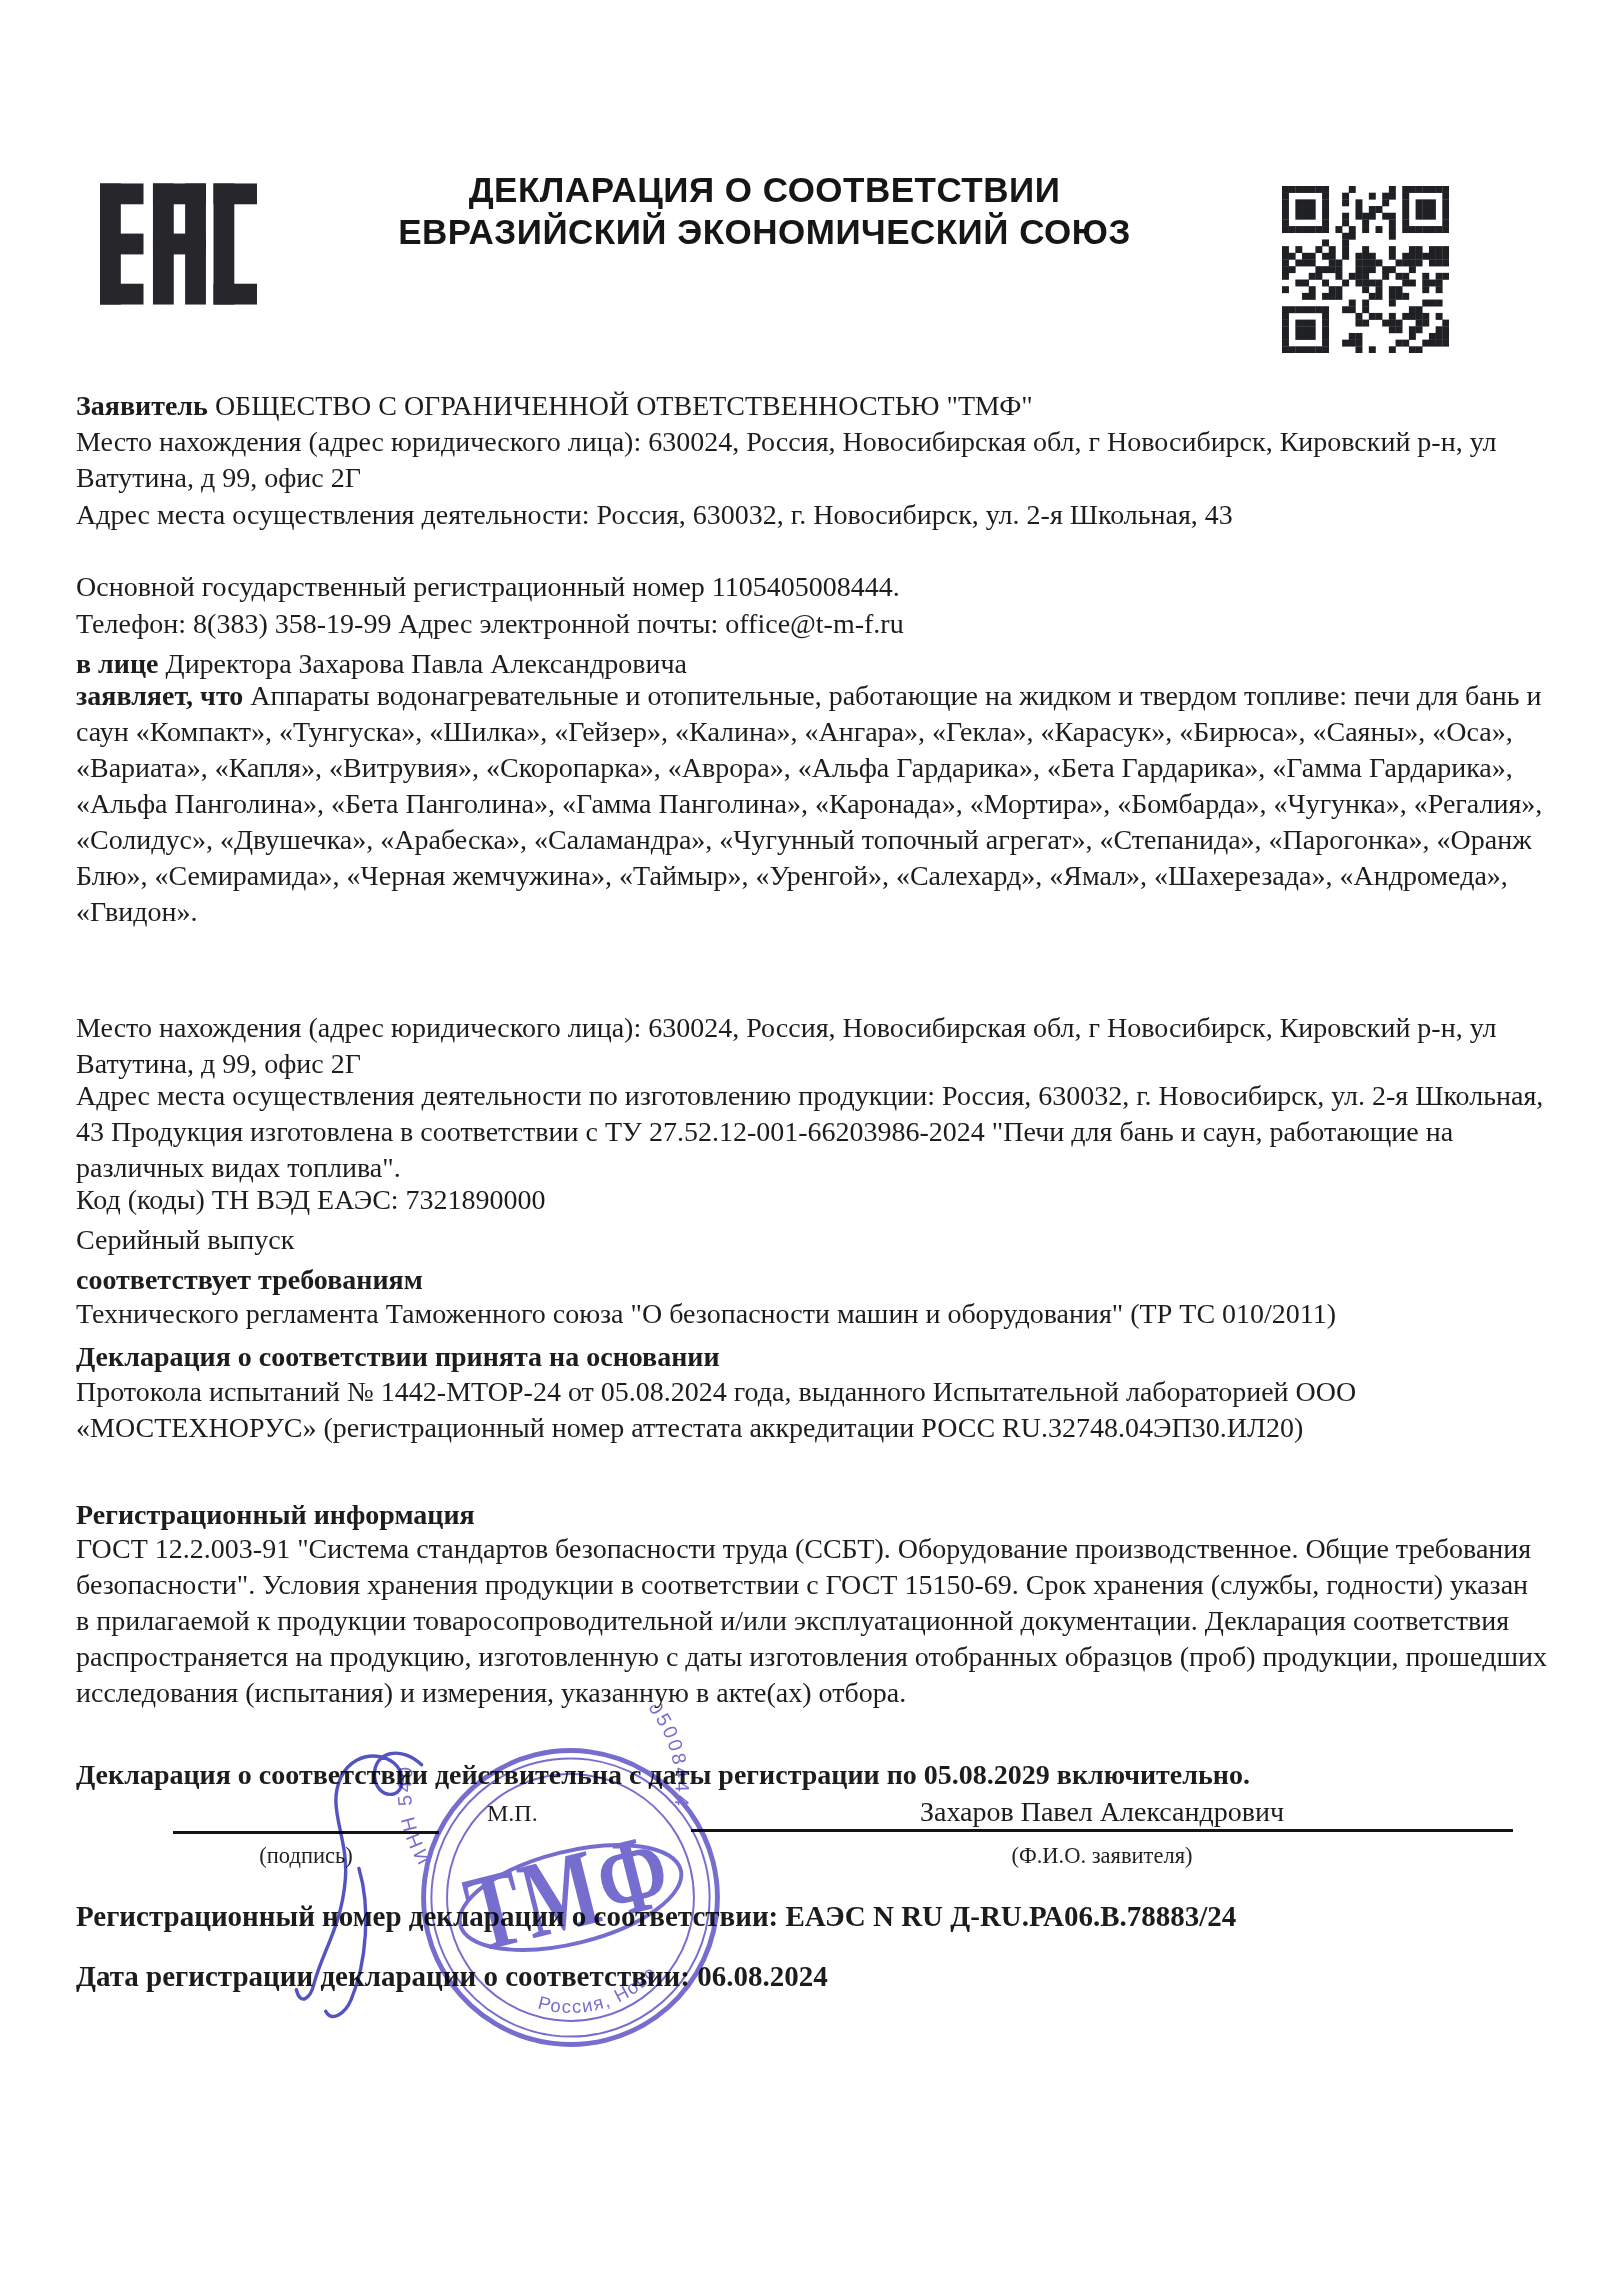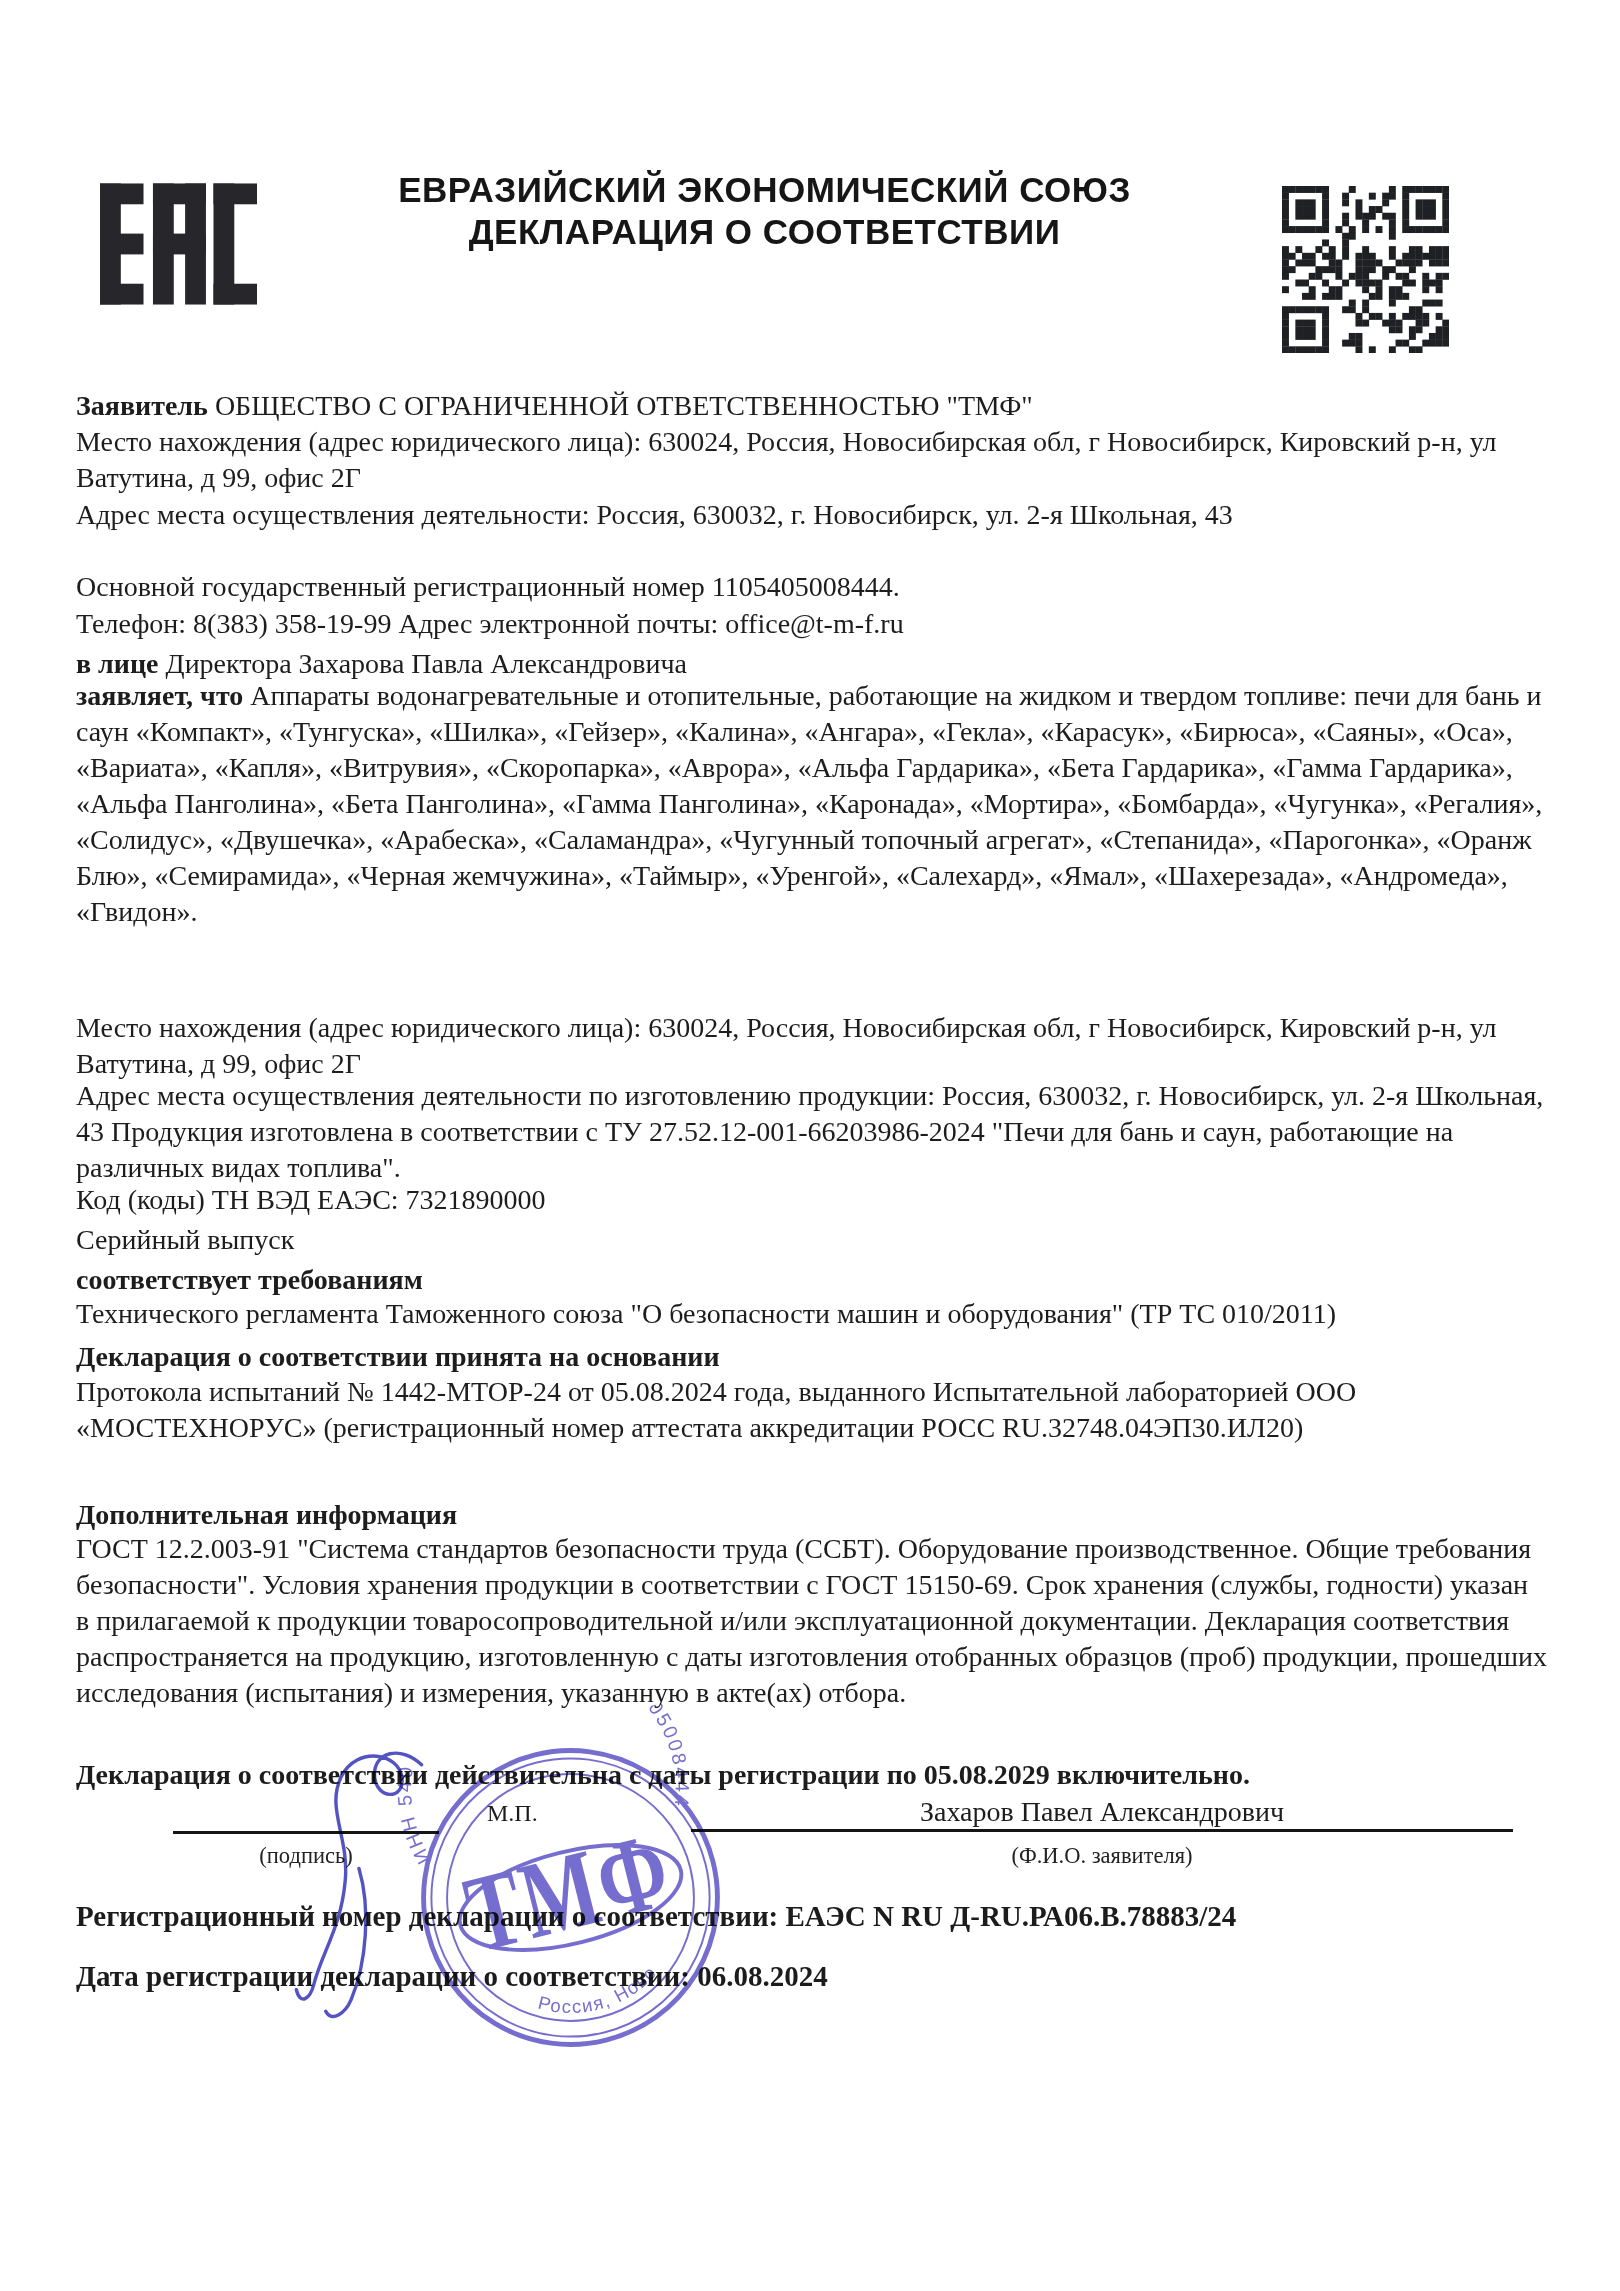--- a/index.html
+++ b/index.html
@@ -62,22 +62,22 @@
         <rect x="90" y="0" width="22" height="128"></rect>
       <rect x="56" y="0" width="56" height="22"></rect>
         <rect x="56" y="53" width="56" height="22"></rect>
       <rect x="120" y="0" width="22" height="128"></rect>
         <rect x="120" y="0" width="46" height="22"></rect>
       <rect x="120" y="106" width="46" height="22"></rect>
     </g>
   </svg>
 
   <div class="doc-title">
+    <div>ДЕКЛАРАЦИЯ О СООТВЕТСТВИИ</div>
     <div>ЕВРАЗИЙСКИЙ ЭКОНОМИЧЕСКИЙ СОЮЗ</div>
-    <div>ДЕКЛАРАЦИЯ О СООТВЕТСТВИИ</div>
   </div>
 
   <svg class="qr" id="qr-svg" viewBox="0 0 25 25" aria-hidden="true">
       <g fill="#1e2023">
         <rect x="0" y="0" width="1.04" height="1.04"></rect>
         <rect x="1" y="0" width="1.04" height="1.04"></rect>
         <rect x="2" y="0" width="1.04" height="1.04"></rect>
         <rect x="3" y="0" width="1.04" height="1.04"></rect>
         <rect x="4" y="0" width="1.04" height="1.04"></rect>
         <rect x="5" y="0" width="1.04" height="1.04"></rect>
@@ -385,21 +385,21 @@
   <div class="para" style="top:1010px">Место нахождения (адрес юридического лица): 630024, Россия, Новосибирская обл, г Новосибирск, Кировский р-н, ул Ватутина, д 99, офис 2Г</div>
   <div class="para" style="top:1078px">Адрес места осуществления деятельности по изготовлению продукции: Россия, 630032, г. Новосибирск, ул. 2-я Школьная, 43 Продукция изготовлена в соответствии с ТУ 27.52.12-001-66203986-2024 "Печи для бань и саун, работающие на различных видах топлива".</div>
   <div class="para" style="top:1182px">Код (коды) ТН ВЭД ЕАЭС: 7321890000</div>
   <div class="para bold" style="top:1262px">соответствует требованиям</div>
 
   <div class="para" style="top:1222px">Серийный выпуск</div>
   <div class="para" style="top:1296px">Технического регламента Таможенного союза "О безопасности машин и оборудования" (ТР ТС 010/2011)</div>
   <div class="para bold" style="top:1339px">Декларация о соответствии принята на основании</div>
   <div class="para" style="top:1374px">Протокола испытаний № 1442-МТОР-24 от 05.08.2024 года, выданного Испытательной лабораторией ООО «МОСТЕХНОРУС» (регистрационный номер аттестата аккредитации РОСС RU.32748.04ЭП30.ИЛ20)</div>
 
-  <div class="para bold" style="top:1497px">Дополнительная информация</div>
+  <div class="para bold" style="top:1497px">Регистрационный информация</div>
   <div class="para" style="top:1531px">ГОСТ 12.2.003-91 "Система стандартов безопасности труда (ССБТ). Оборудование производственное. Общие требования безопасности". Условия хранения продукции в соответствии с ГОСТ 15150-69. Срок хранения (службы, годности) указан в прилагаемой к продукции товаросопроводительной и/или эксплуатационной документации. Декларация соответствия распространяется на продукцию, изготовленную с даты изготовления отобранных образцов (проб) продукции, прошедших исследования (испытания) и измерения, указанную в акте(ах) отбора.</div>
 
   <div class="para bold" style="top:1757px">Декларация о соответствии действительна с даты регистрации по 05.08.2029 включительно.</div>
 
   <div class="mp">М.П.</div>
   <div class="sig-line left"></div>
   <div class="sig-line right"></div>
   <div class="caption left">(подпись)</div>
   <div class="declarant">Захаров Павел Александрович</div>
   <div class="caption right">(Ф.И.О. заявителя)</div>

